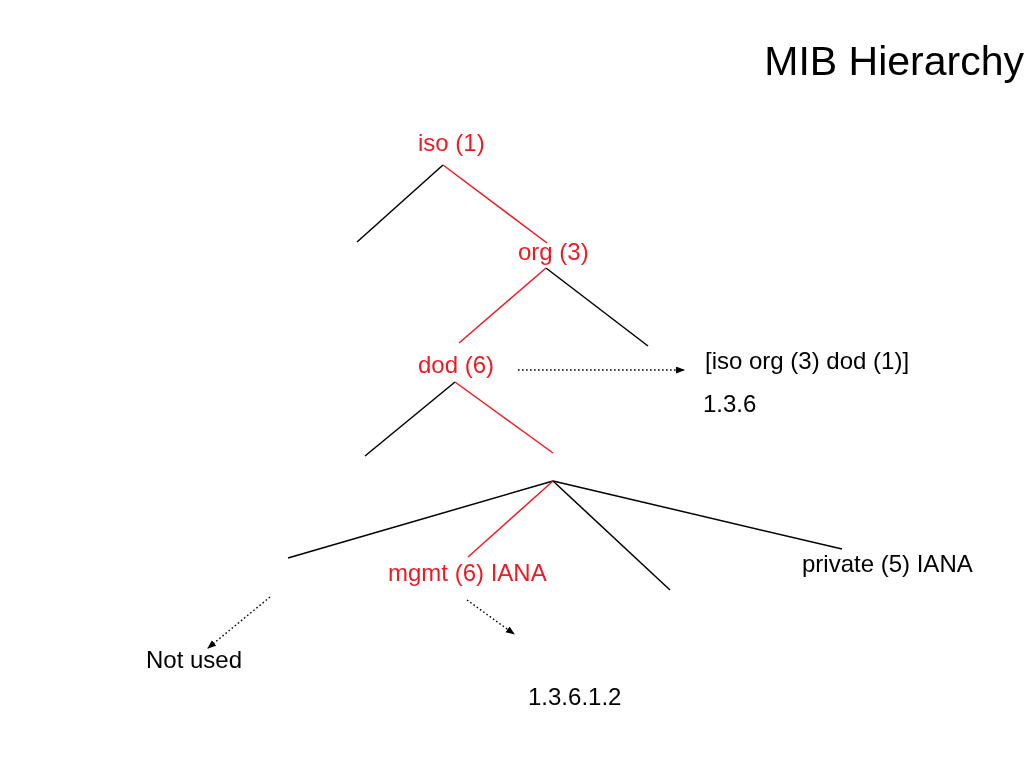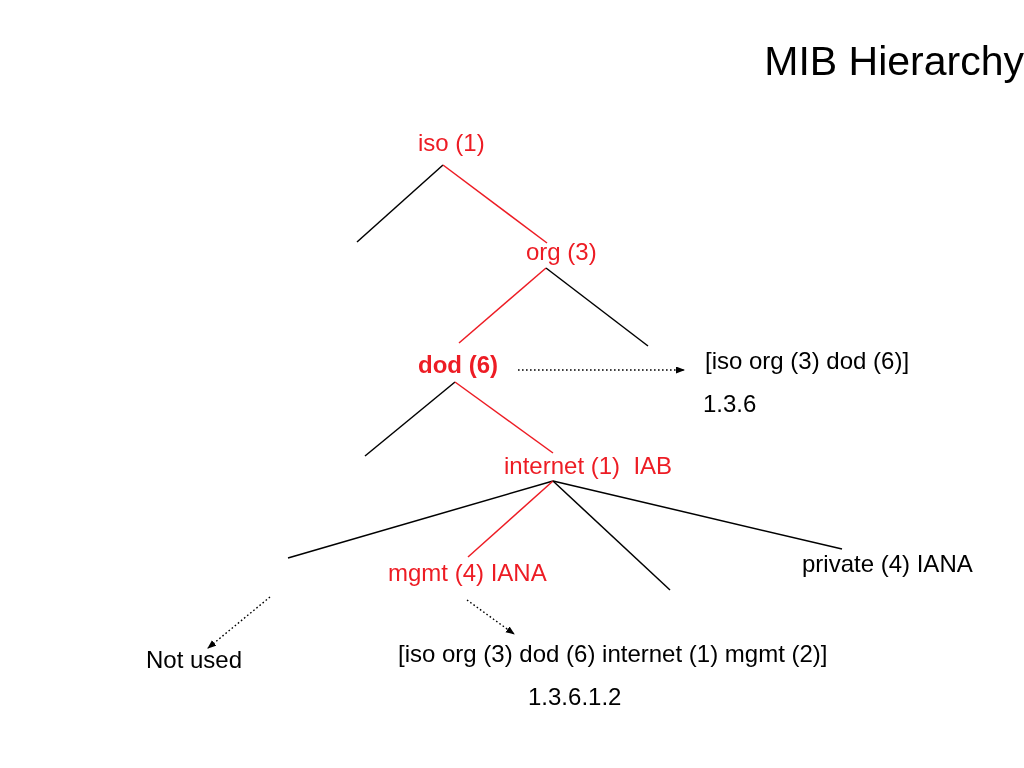--- a/index.html
+++ b/index.html
@@ -65,25 +65,23 @@
     <line class="edge red" x1="553" y1="481" x2="468" y2="557"></line>
     <line class="edge" x1="553" y1="481" x2="670" y2="590"></line>
     <line class="edge" x1="553" y1="481" x2="842" y2="549"></line>
 
     <line class="dotted" x1="518" y1="370" x2="684" y2="370" marker-end="url(#arrowhead)"></line>
     <line class="dotted" x1="270" y1="597" x2="208" y2="648" marker-end="url(#arrowhead)"></line>
     <line class="dotted" x1="467" y1="600" x2="514" y2="634" marker-end="url(#arrowhead)"></line>
   </svg>
 
   <div class="label red" style="left:418px; top:129px;">iso (1)</div>
-  <div class="label red" style="left:518px; top:238px;margin-left:8px;">org (3)</div>
-  <div class="label red" style="left:418px; top:351px;font-weight:bold;">dod (6)</div>
-  <div class="label red" style="left:504px; top:452px;">internet (1)  IAB</div>
-  <div class="label red" style="left:388px; top:559px;">mgmt (4) IANA</div>
-  <div class="label" style="left:802px; top:550px;">private (4) IANA</div>
+  <div class="label red" style="left:518px; top:238px;">org (3)</div>
+  <div class="label red" style="left:418px; top:351px;">dod (6)</div>
+  <div class="label red" style="left:388px; top:559px;">mgmt (6) IANA</div>
+  <div class="label" style="left:802px; top:550px;">private (5) IANA</div>
 
-  <div class="label" style="left:705px; top:347px;">[iso org (3) dod (6)]</div>
+  <div class="label" style="left:705px; top:347px;">[iso org (3) dod (1)]</div>
   <div class="label" style="left:703px; top:390px;">1.3.6</div>
   <div class="label" style="left:146px; top:646px;">Not used</div>
-  <div class="label" style="left:398px; top:640px;">[iso org (3) dod (6) internet (1) mgmt (2)]</div>
   <div class="label" style="left:528px; top:683px;">1.3.6.1.2</div>
 
 </div>
 
 </body></html>

